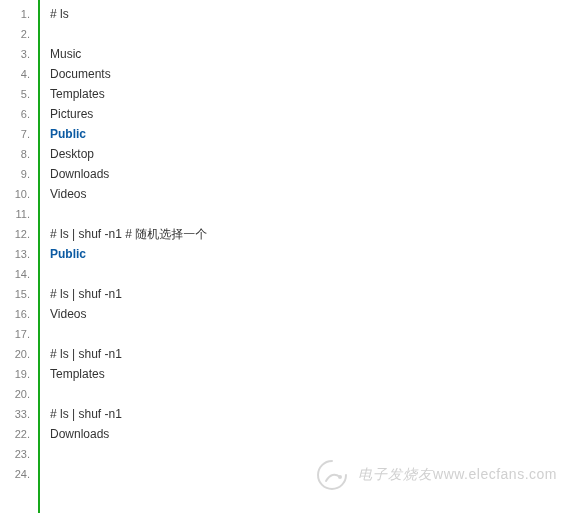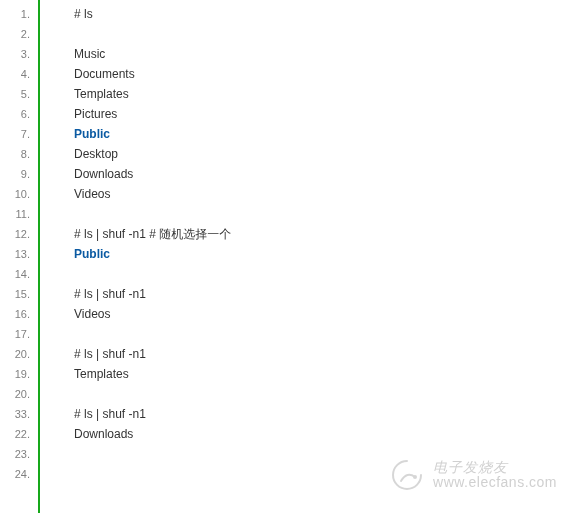--- a/index.html
+++ b/index.html
@@ -27,21 +27,20 @@
   line-height: 20px;
   text-align: right;
   padding-right: 8px;
   color: #808080;
   font-size: 11px;
 }
 .code {
   flex: 1;
   padding-top: 4px;
   padding-left: 10px;
-  margin-left: 24px;
 }
 .line {
   height: 20px;
   line-height: 20px;
   white-space: nowrap;
   color: #333;
 }
 .tok { display: inline; }
 .pub { color: #0b5aa2; font-weight: bold; }
 .watermark {
@@ -49,21 +48,21 @@
   right: 12px;
   bottom: 20px;
   display: flex;
   align-items: center;
   gap: 8px;
   opacity: 0.85;
 }
 .watermark .logo svg { display: block; }
 .watermark .wm-text {
   display: flex;
-  flex-direction: column;
+  flex-direction: row;
   line-height: 1.1;
   color: #c8c8c8;
   font-family: "Microsoft YaHei", Arial, sans-serif;
 }
 .watermark .wm-top { font-size: 14px; font-style: italic; letter-spacing: 1px; }
 .watermark .wm-bot { font-size: 14px; letter-spacing: 0.5px; }
 </style>
 </head>
 <body>
 

